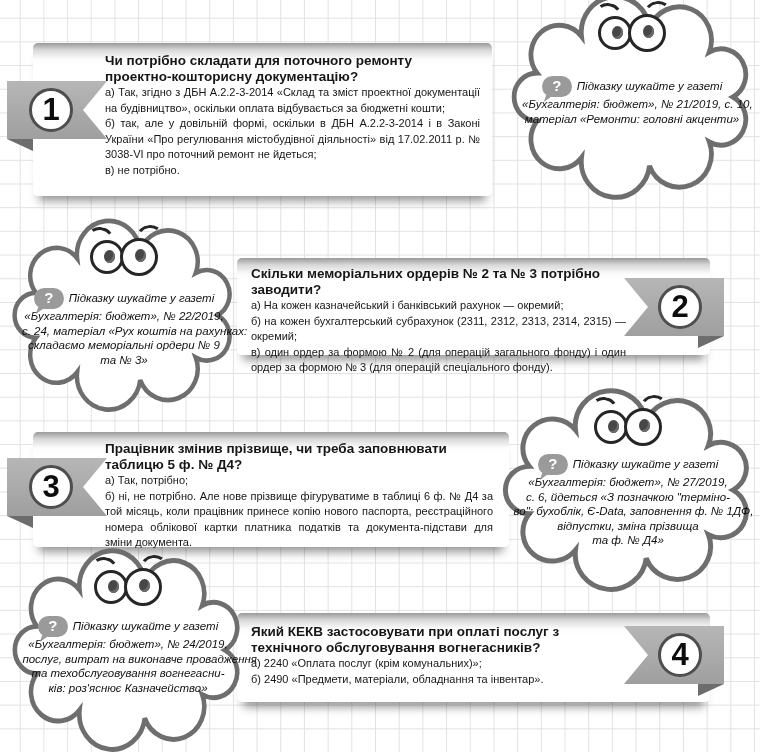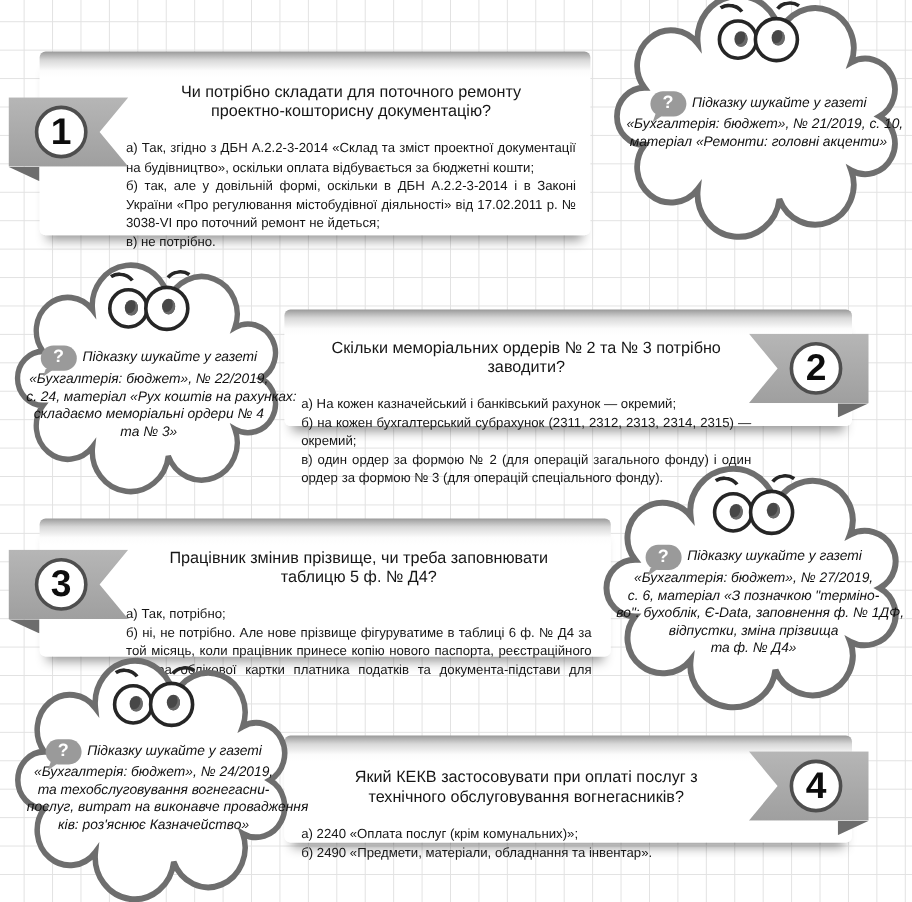--- a/index.html
+++ b/index.html
@@ -15,21 +15,21 @@
     font-family:"Liberation Sans", sans-serif;
     color:#161616;
   }
 
   
   .qbox{
     position:absolute;z-index:1;border-radius:5px;
     background:linear-gradient(180deg,#9a9a9a 0,#d8d8d8 7px,#fcfcfc 16px,#ffffff 22px);
     box-shadow:0 11px 9px -6px rgba(0,0,0,.42);
   }
-  .qtitle{margin:16px;font-size:13.5px;line-height:16px;font-weight:400;text-align:center;}
+  .qtitle{margin:0;font-size:13.5px;line-height:16px;font-weight:700;text-align:left;}
   .opt{margin:0;font-size:11px;line-height:15.6px;text-align:justify;}
   #q1{left:33px;top:43px;width:459px;height:153px;padding:10px 12px 0 72px;box-sizing:border-box;}
   #q2{left:237px;top:258px;width:473px;height:97px;padding:8px 84px 0 14px;box-sizing:border-box;}
   #q3{left:33px;top:432px;width:476px;height:115px;padding:9px 16px 0 72px;box-sizing:border-box;}
   #q4{left:237px;top:613px;width:473px;height:89px;padding:11px 84px 0 14px;box-sizing:border-box;}
 
   
   .tab{position:absolute;z-index:3;width:100px;height:58px;}
   .tab .ribbon{
     position:absolute;inset:0;
@@ -192,21 +192,21 @@
     <div class="hint-text">
       <div class="hline first">
           <span class="qicon">
             <i>?</i>
             <b class="tail"></b>
           </span>
           <span>Підказку шукайте у газеті</span>
         </div>
       <div class="hline">«Бухгалтерія: бюджет», № 22/2019,</div>
       <div class="hline">с. 24, матеріал «Рух коштів на рахунках:</div>
-      <div class="hline">складаємо меморіальні ордери № 4</div>
+      <div class="hline">складаємо меморіальні ордери № 9</div>
       <div class="hline">та № 3»</div>
     </div>
   </div>
 
   <div class="cloud" id="c3">
     <svg class="cloud-svg" viewBox="0 0 260 200" preserveAspectRatio="none">
       <path d="M 235 95 A 10 10 0 0 1 210.4 140 A 10 10 0 0 1 148.2 163.9 A 10 10 0 0 1 77.5 155.6 A 10 10 0 0 1 31.3 118.9 A 10 10 0 0 1 31.3 71.1 A 10 10 0 0 1 77.5 34.4 A 10 10 0 0 1 148.2 26.1 A 10 10 0 0 1 210.4 50 A 10 10 0 0 1 235 95 Z"></path>
     </svg>
     <div class="eyes">
       <span class="brow b1"></span>
@@ -220,21 +220,21 @@
     </div>
     <div class="hint-text">
       <div class="hline first">
           <span class="qicon">
             <i>?</i>
             <b class="tail"></b>
           </span>
           <span>Підказку шукайте у газеті</span>
         </div>
       <div class="hline">«Бухгалтерія: бюджет», № 27/2019,</div>
-      <div class="hline">с. 6, матеріал «З позначкою "терміно-</div>
+      <div class="hline">с. 6, йдеться «З позначкою "терміно-</div>
       <div class="hline">во": бухоблік, Є-Data, заповнення ф. № 1ДФ,</div>
       <div class="hline">відпустки, зміна прізвища</div>
       <div class="hline">та ф. № Д4»</div>
     </div>
   </div>
 
   <div class="cloud" id="c4">
     <svg class="cloud-svg" viewBox="0 0 260 200" preserveAspectRatio="none">
       <path d="M 235 95 A 10 10 0 0 1 210.4 140 A 10 10 0 0 1 148.2 163.9 A 10 10 0 0 1 77.5 155.6 A 10 10 0 0 1 31.3 118.9 A 10 10 0 0 1 31.3 71.1 A 10 10 0 0 1 77.5 34.4 A 10 10 0 0 1 148.2 26.1 A 10 10 0 0 1 210.4 50 A 10 10 0 0 1 235 95 Z"></path>
     </svg>
@@ -250,19 +250,19 @@
     </div>
     <div class="hint-text">
       <div class="hline first">
           <span class="qicon">
             <i>?</i>
             <b class="tail"></b>
           </span>
           <span>Підказку шукайте у газеті</span>
         </div>
       <div class="hline">«Бухгалтерія: бюджет», № 24/2019,</div>
+      <div class="hline">послуг, витрат на виконавче провадження</div>
       <div class="hline">та техобслуговування вогнегасни-</div>
-      <div class="hline">послуг, витрат на виконавче провадження</div>
       <div class="hline">ків: роз'яснює Казначейство»</div>
     </div>
   </div>
 
 </div>
 
 </body></html>

